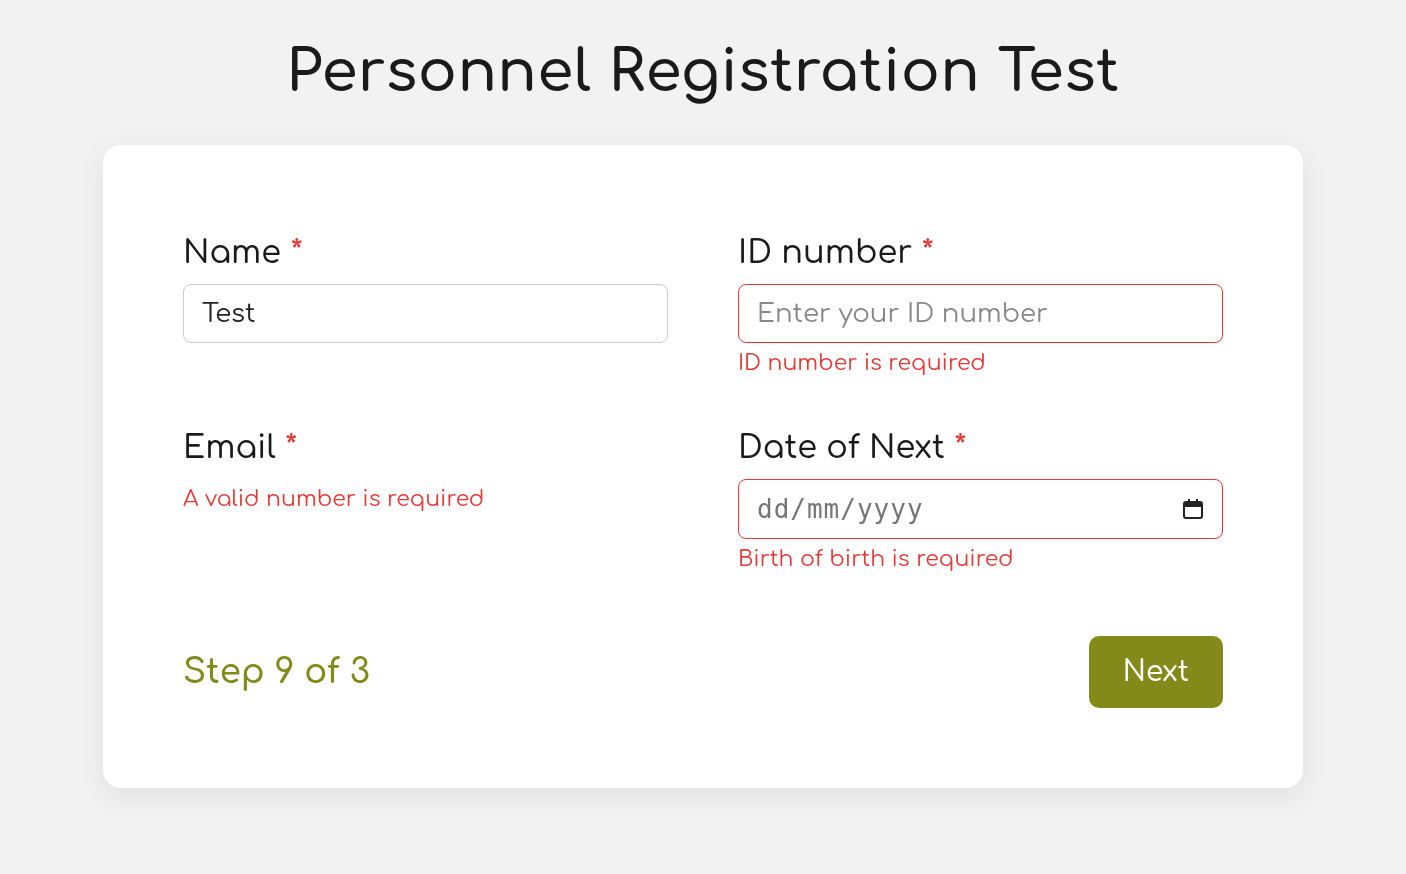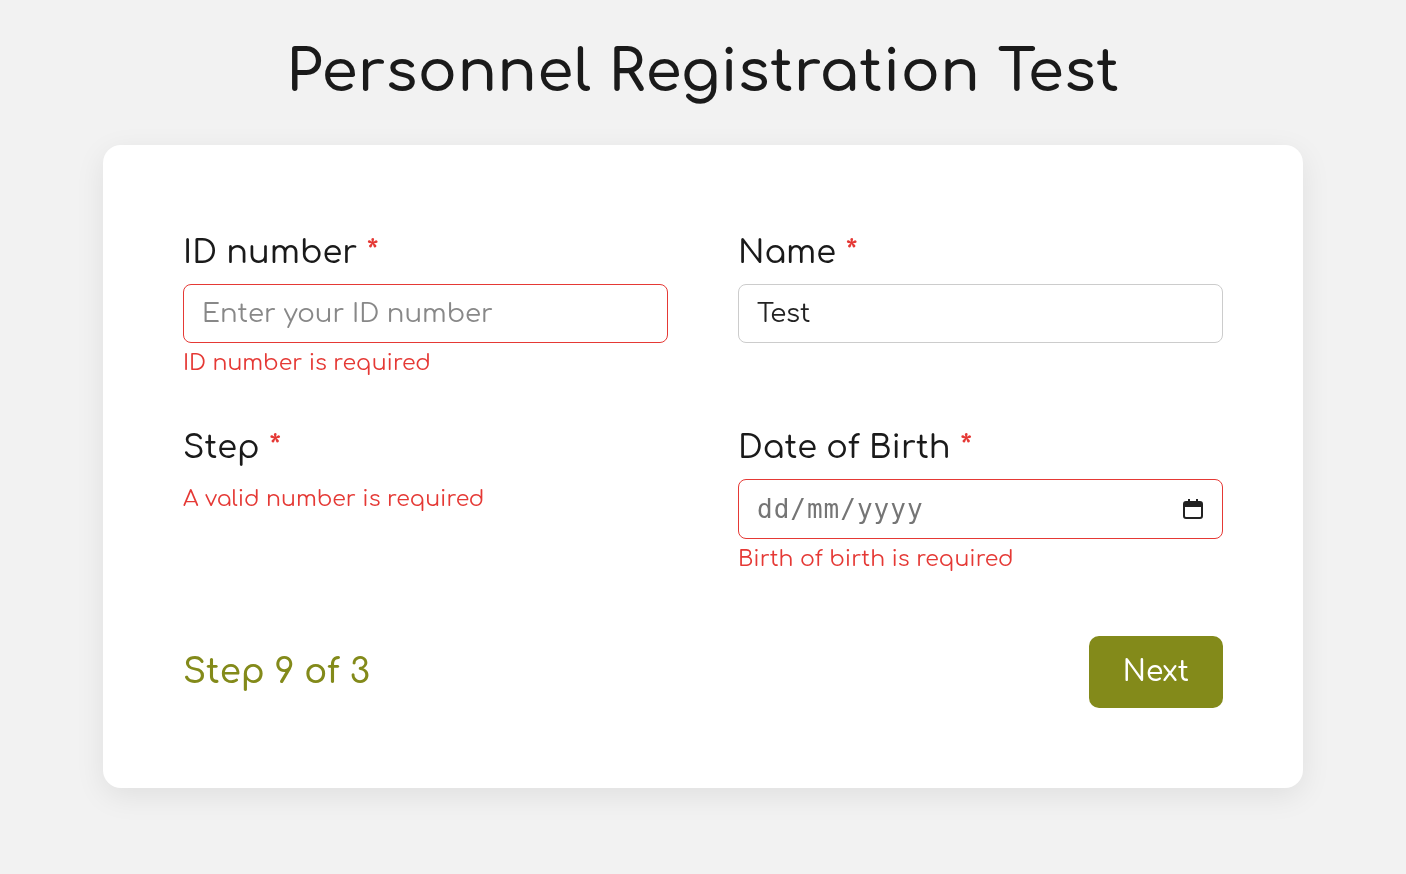--- a/index.html
+++ b/index.html
@@ -125,46 +125,46 @@
 </head>
 <body>
 
 <h1 class="page-title">Personnel Registration Test</h1>
 
 <div class="card">
   <div class="form-grid">
 
     <div class="field">
       <label class="field-label">
+        <span>Name</span>
+        <span class="required">*</span>
+      </label>
+      <input type="text" class="field-input" value="Test" style="">
+    </div>
+
+    <div class="field">
+      <label class="field-label">
         <span>ID number</span>
         <span class="required">*</span>
       </label>
       <input type="text" class="field-input error" placeholder="Enter your ID number" style="">
       <div class="error-msg">ID number is required</div>
     </div>
 
     <div class="field">
       <label class="field-label">
-        <span>Name</span>
-        <span class="required">*</span>
-      </label>
-      <input type="text" class="field-input" value="Test" style="">
-    </div>
-
-    <div class="field">
-      <label class="field-label">
-        <span>Step</span>
+        <span>Email</span>
         <span class="required">*</span>
       </label>
       <div class="error-msg">A valid number is required</div>
     </div>
 
     <div class="field">
       <label class="field-label">
-        <span>Date of Birth</span>
+        <span>Date of Next</span>
         <span class="required">*</span>
       </label>
       <div class="date-wrapper">
         <input type="text" class="date-input error" placeholder="dd/mm/yyyy" style="">
         <span class="calendar-icon">
           <svg viewBox="0 0 24 24" width="24" height="24" fill="#222">
             <rect x="3" y="5" width="18" height="16" rx="2" fill="none" stroke="#222" stroke-width="2"></rect>
             <rect x="3" y="5" width="18" height="5" fill="#222"></rect>
             <rect x="7" y="2" width="2" height="5" fill="#222"></rect>
             <rect x="15" y="2" width="2" height="5" fill="#222"></rect>

